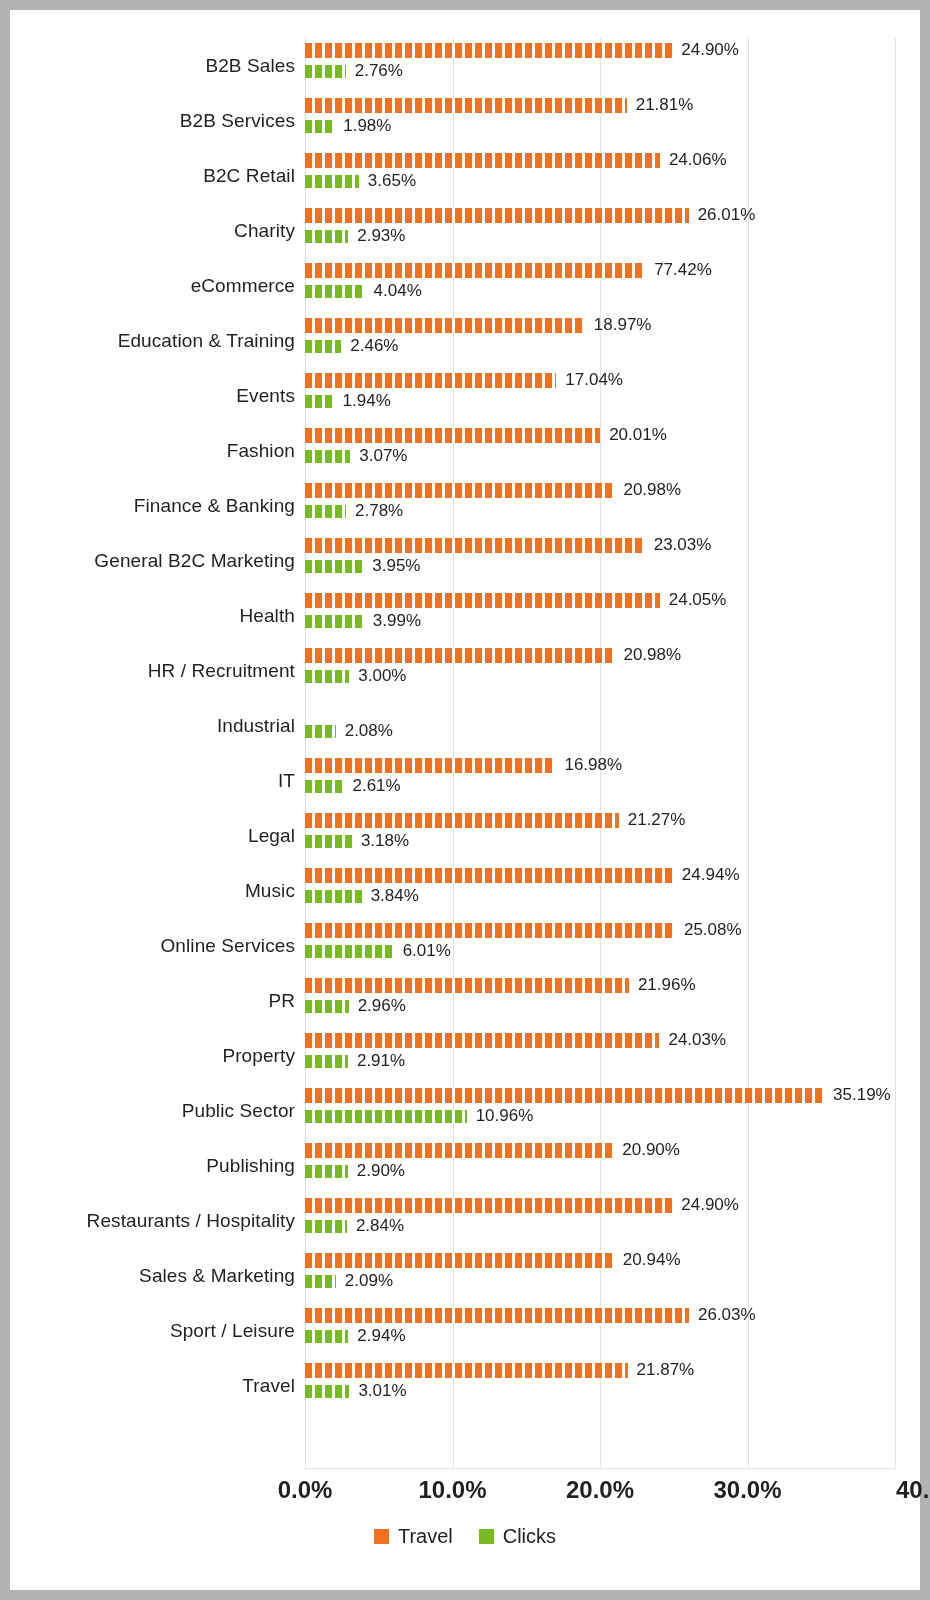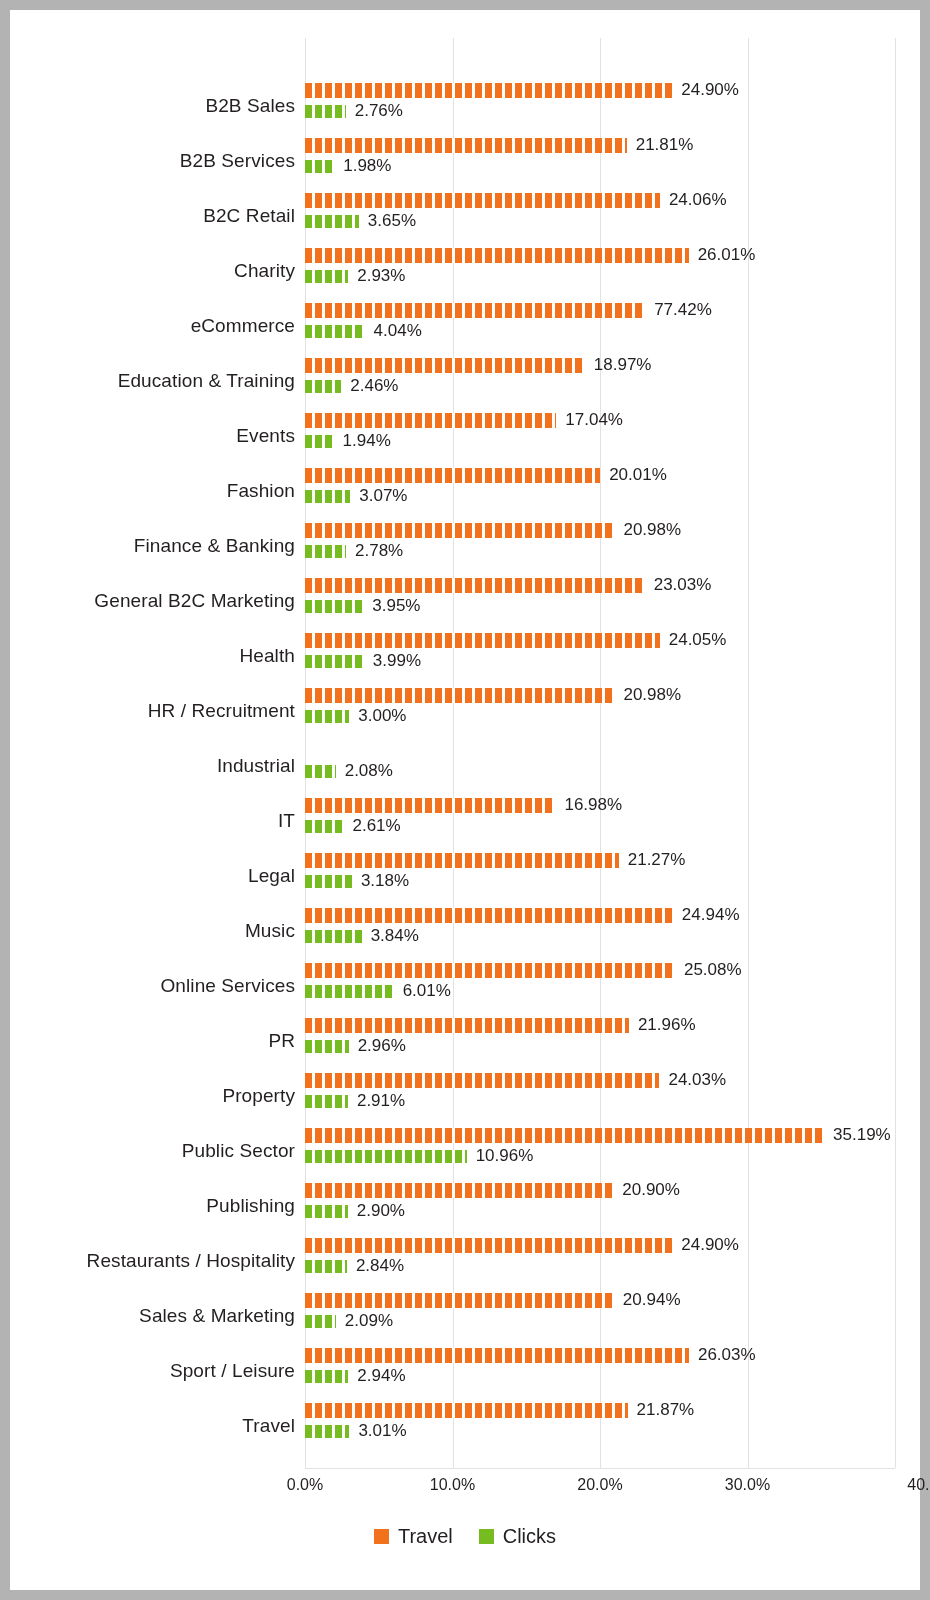--- a/index.html
+++ b/index.html
@@ -41,21 +41,20 @@
     top:1458px;
     width:590px;
     height:1px;
     background:#e2e2e2;
   }
   
   .rows{
     position:absolute;
     left:0;top:28px;
     width:910px;
-    margin-top:40px;
   }
   .row{
     position:relative;
     height:55px;
   }
   .cat-label{
     position:absolute;
     left:0;
     width:285px;
     top:50%;
@@ -108,24 +107,25 @@
     position:absolute;
     left:295px;
     top:1466px;
     width:590px;
     height:30px;
   }
   .xtick{
     position:absolute;
     top:0;
     transform:translateX(-50%);
-    font-size:16px;
+    font-size:24px;
     color:#231f20;
     white-space:nowrap;
     font-family:"Liberation Sans", sans-serif;
+    font-weight:bold;
   }
   
   .legend{
     position:absolute;
     left:0;
     top:1515px;
     width:910px;
     display:flex;
     justify-content:center;
     align-items:center;

